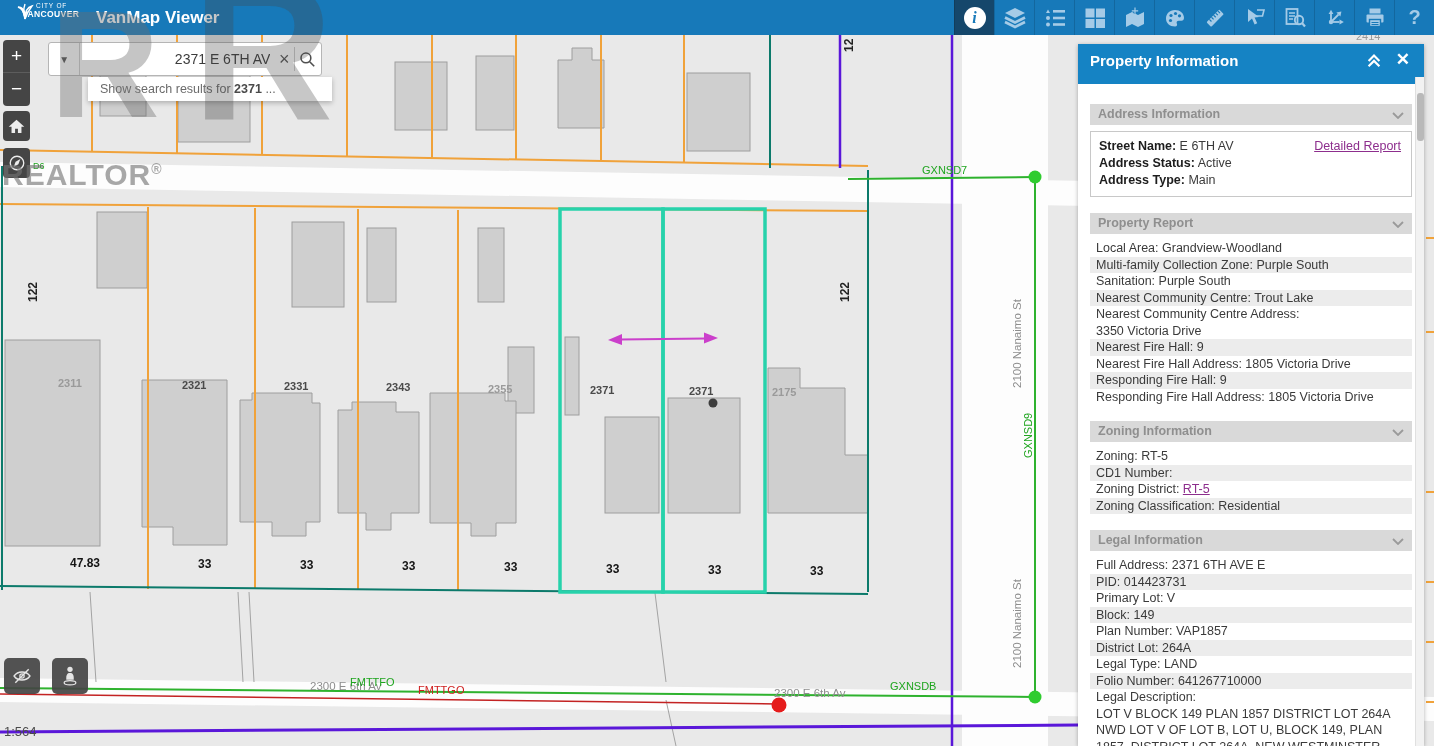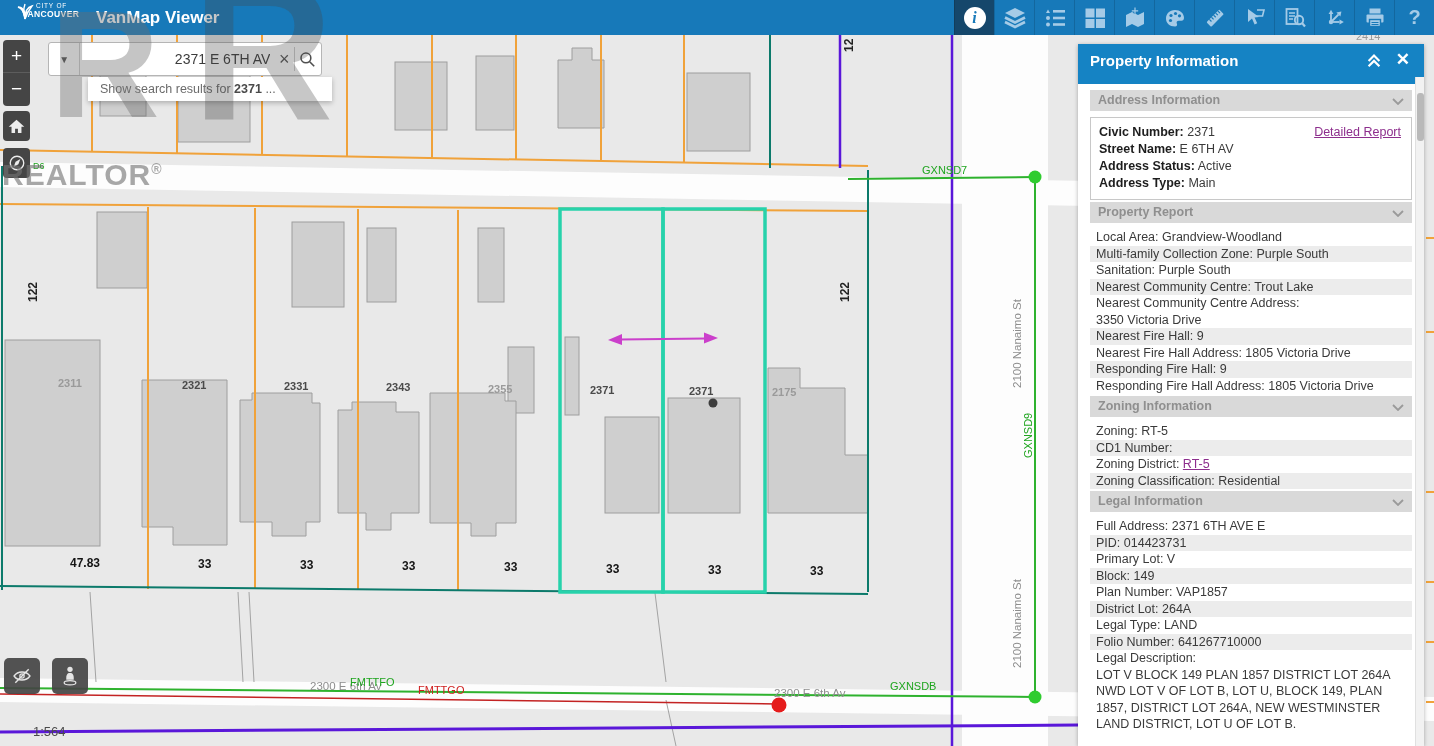--- a/index.html
+++ b/index.html
@@ -14,21 +14,21 @@
   .addr.dim { color:#9a9a9a; }
   .width-lbl { font-size:12px; font-weight:bold; color:#141414; }
   .blocknum { font-size:12px; font-weight:bold; color:#222; transform:rotate(-90deg); transform-origin:left top; }
   .street { font-size:11.5px; color:#8e8e8e; }
   .street.vert { transform:rotate(-90deg); transform-origin:left top; }
   .util { font-size:11px; color:#1fa51f; }
   .util.vert { transform:rotate(-90deg); transform-origin:left top; }
   .util.red { color:#cf1f1f; }
   .util.tiny { font-size:9px; }
   .partial-num { font-size:11px; color:#9a9a9a; }
-  #scale-lbl { position:absolute; left:4px; top:724px; font-size:13px; color:#4a4a4a; z-index:2;margin-left:29px; }
+  #scale-lbl { position:absolute; left:4px; top:724px; font-size:13px; color:#4a4a4a; z-index:2; }
 
   
   #watermark { position:absolute; inset:0; z-index:20; pointer-events:none; }
   #wm-r-logo { position:absolute; left:50px; top:-12px; font-size:152px; font-weight:800;
                color:rgba(110,110,110,.40); line-height:1; }
   #wm-r-big  { position:absolute; left:192px; top:-46px; font-size:196px; font-weight:800;
                color:rgba(70,70,70,.30); line-height:1; }
   #wm-text { position:absolute; left:2px; top:158px; font-size:30px; font-weight:700;
              letter-spacing:1px; color:rgba(115,115,115,.62); }
   #wm-text sup { font-size:14px; }
@@ -82,21 +82,21 @@
 
   
   #panel { position:absolute; left:1078px; top:44px; width:346px; height:702px; z-index:30;
            background:#fff; box-shadow:0 1px 4px rgba(0,0,0,.3); }
   #panel-header { height:40px; background:#1583c4; color:#fff; position:relative; }
   #panel-title { line-height:33px; padding-left:12px; font-size:15px; font-weight:bold; }
   #panel-collapse { position:absolute; right:40px; top:7px; cursor:pointer; }
   #panel-close { position:absolute; right:14px; top:5px; color:#fff; font-size:17px; font-weight:bold; cursor:pointer; }
   #panel-body { height:669px; overflow:hidden; padding:4px 12px 0 12px; }
   .sec-bar { background:#d9d9d9; color:#8f8f8f; font-size:12.5px; font-weight:bold;
-             height:21px; line-height:21px; padding:0 8px; margin-top:2px; position:relative; cursor:pointer; }
+             height:21px; line-height:21px; padding:0 8px; margin-top:16px; position:relative; cursor:pointer; }
   .sec-bar svg { position:absolute; right:8px; top:8px; }
   #addr-box { border:1px solid #c8c8c8; margin-top:6px; padding:6px 8px 7px 8px; position:relative; }
   .f-row { font-size:12.5px; color:#3a3a3a; line-height:17px; }
   .f-row b { color:#1d1d1d; }
   .plink, .row-link { color:#8d2e8d; text-decoration:underline; font-size:12.5px; cursor:pointer; }
   .plink { position:absolute; right:10px; top:7px; }
   .rows { margin-top:6px; }
   .p-row { font-size:12.5px; color:#3a3a3a; line-height:16.5px; padding:0 6px; }
   .p-row.alt { background:#ececec; }
   .p-row .extra { padding:0; }
@@ -426,21 +426,20 @@
 
     <div class="sec-bar">
       <span>Address Information</span>
       <svg width="12" height="7" viewBox="0 0 12 7">
         <path d="M1 1 L6 6 L11 1" stroke="#9a9a9a" stroke-width="1.8" fill="none"></path>
       </svg>
     </div>
     <div id="addr-box">
       <a class="plink">Detailed Report</a>
       <div>
-          <div class="f-row"><b>Civic Number:</b> 2371</div>
           <div class="f-row"><b>Street Name:</b> E 6TH AV</div>
           <div class="f-row"><b>Address Status:</b> Active</div>
           <div class="f-row"><b>Address Type:</b> Main</div>
         </div>
     </div>
 
     <div class="sec-bar">
       <span>Property Report</span>
       <svg width="12" height="7" viewBox="0 0 12 7">
         <path d="M1 1 L6 6 L11 1" stroke="#9a9a9a" stroke-width="1.8" fill="none"></path>

